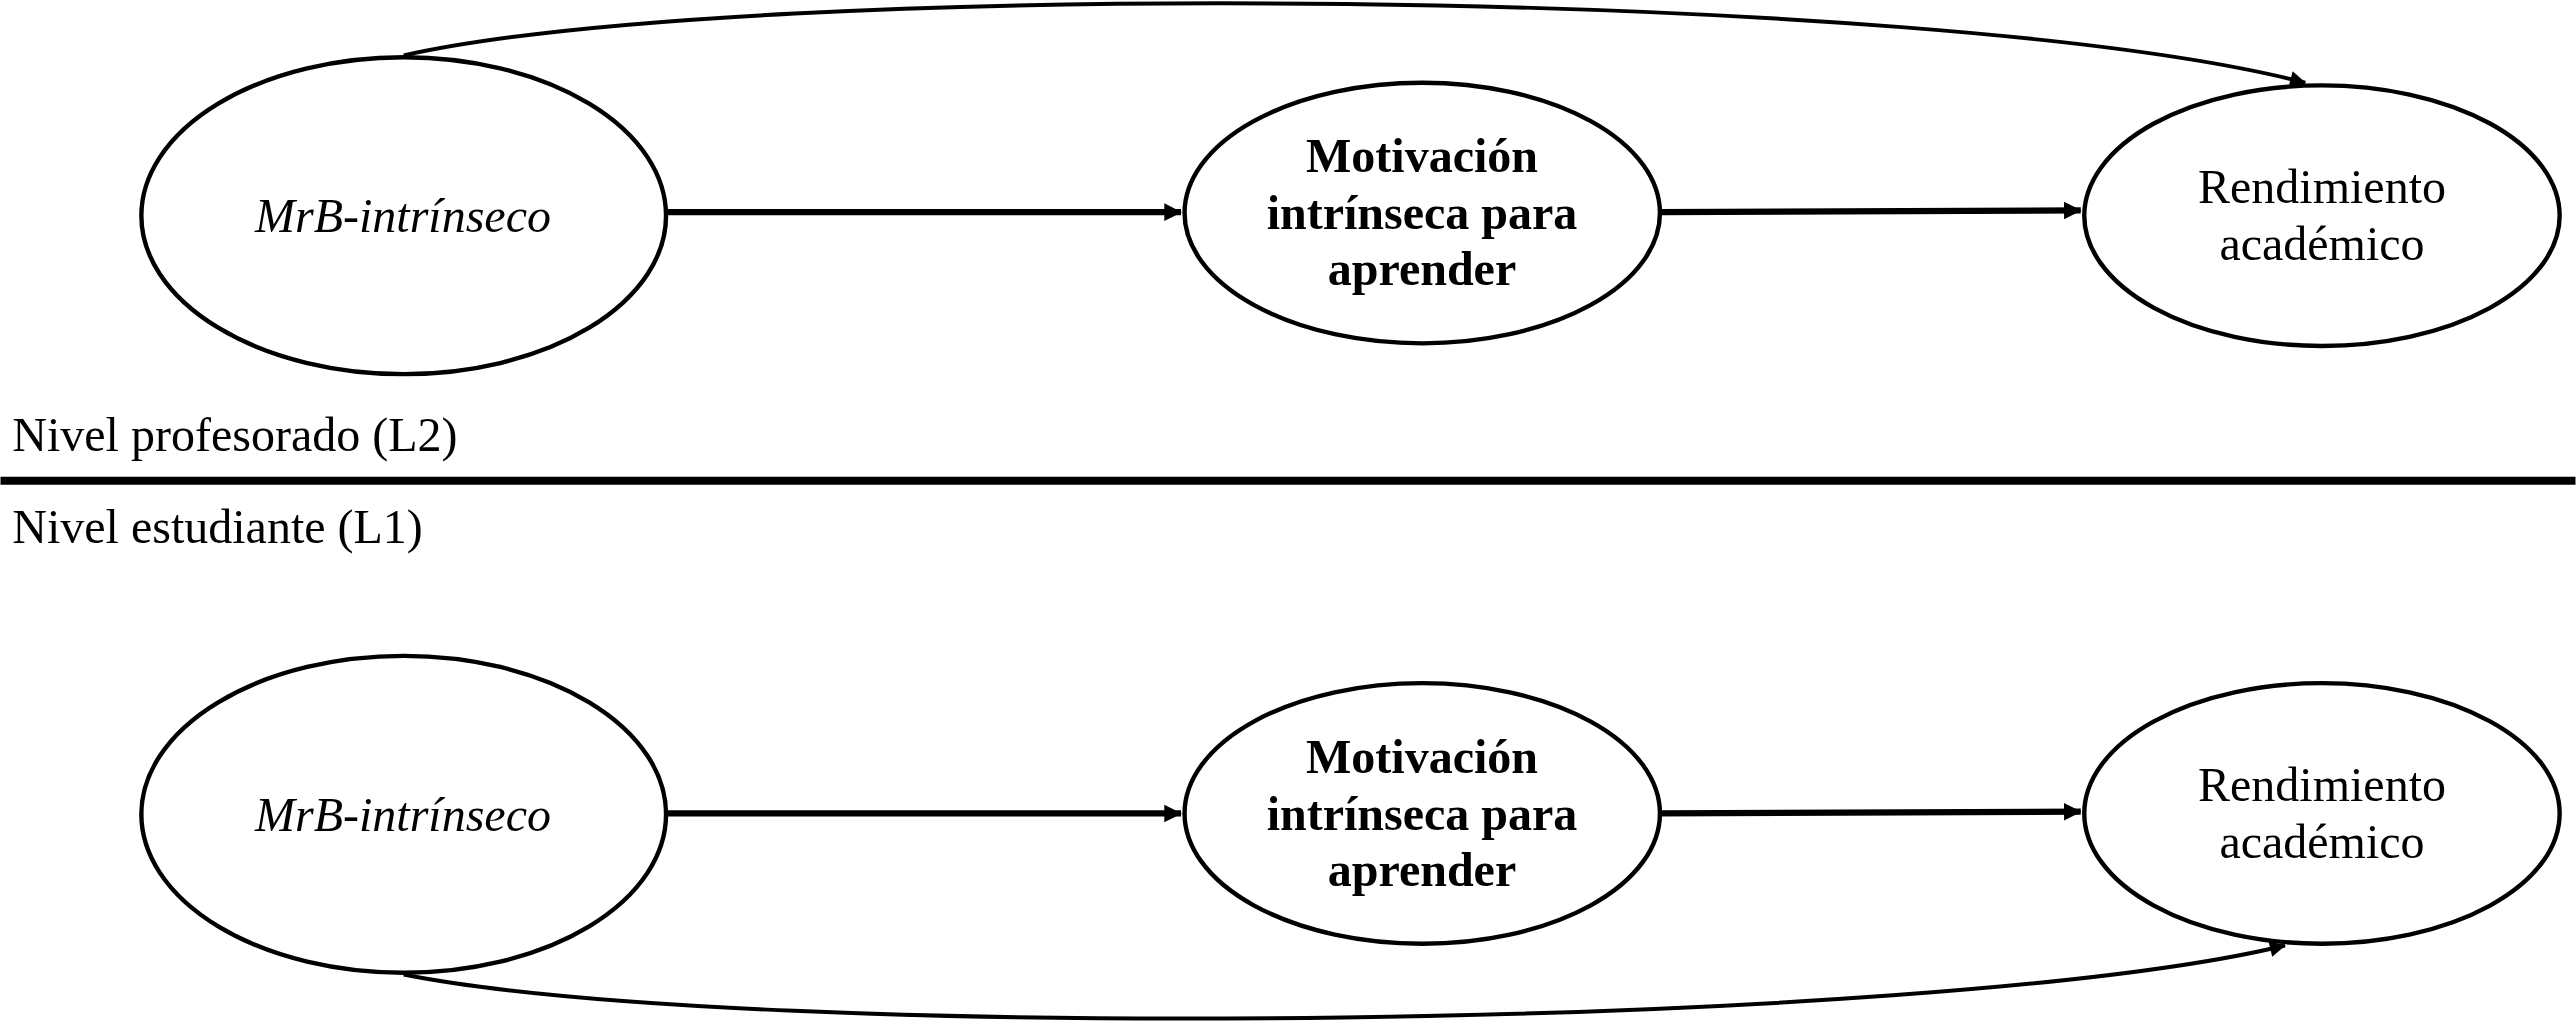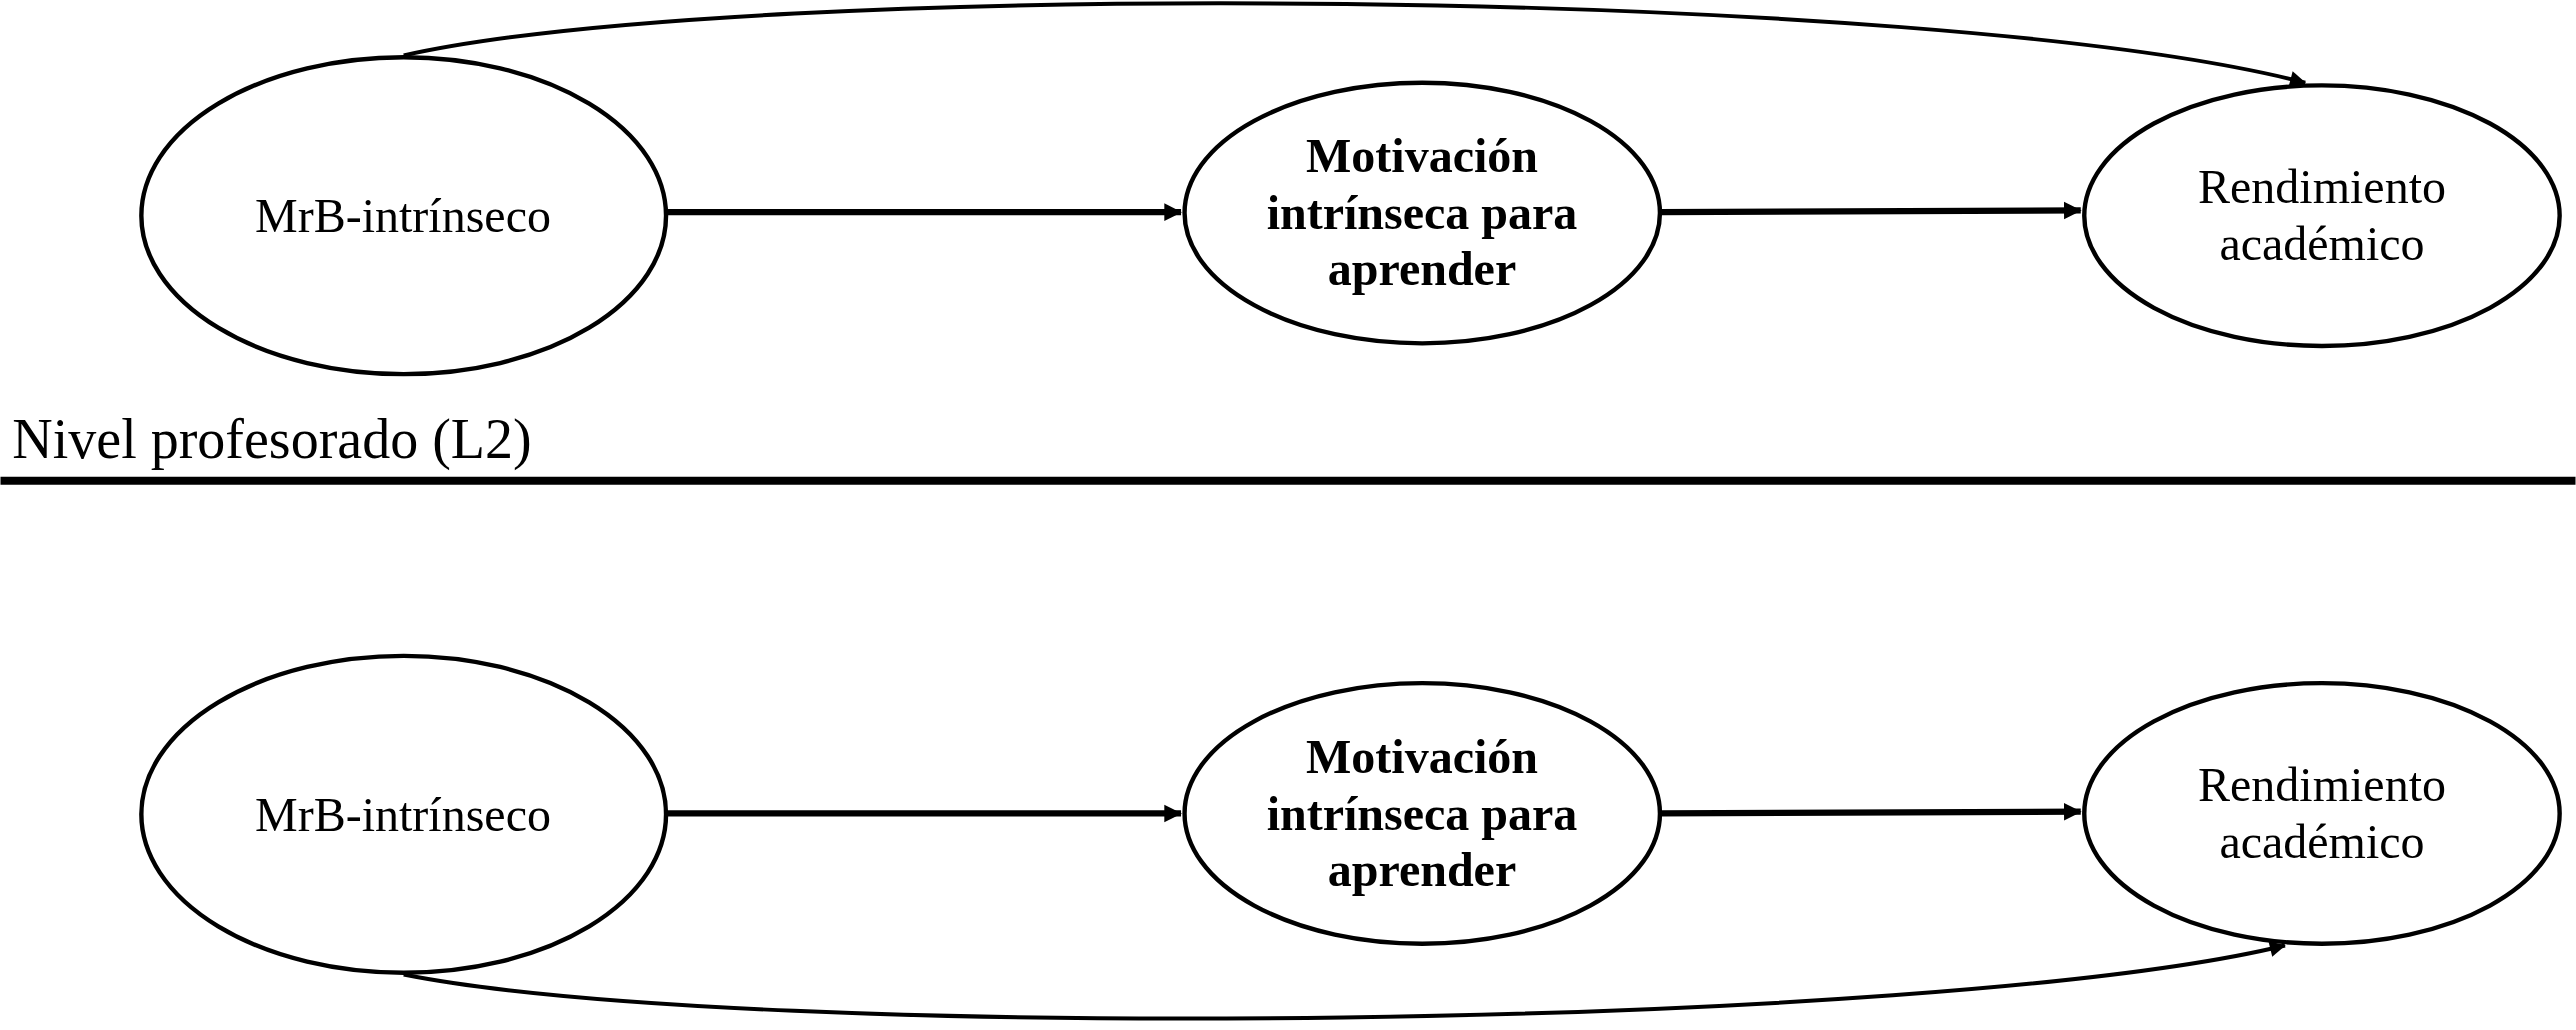--- a/index.html
+++ b/index.html
@@ -24,27 +24,27 @@
     height: 100%;
   }
   .node-label {
     position: absolute;
     transform: translate(-50%, -50%);
     text-align: center;
     font-size: 48px;
     line-height: 1.18;
     color: #000000;
   }
-  .node-label.nowrap { white-space: nowrap; }
+  .node-label.nowrap { white-space: nowrap; font-style: italic; }
   .node-label.w-mid { width: 335px; font-weight: bold; }
   .node-label.w-right { width: 304px; }
   .level-label {
     position: absolute;
     left: 12.3px;
-    font-size: 56px;
+    font-size: 48px;
     line-height: 1.05;
     color: #000000;
     white-space: nowrap;
   }
 </style>
 </head>
 <body>
 
 <div class="stage">
 
@@ -81,15 +81,16 @@
 
   <div class="node-label nowrap" style="left:403px; top:216px;">MrB-intrínseco</div>
   <div class="node-label w-mid" style="left:1422px; top:213px;">Motivación intrínseca para aprender</div>
   <div class="node-label w-right" style="left:2322px; top:216px;">Rendimiento académico</div>
 
   <div class="node-label nowrap" style="left:403px; top:815px;">MrB-intrínseco</div>
   <div class="node-label w-mid" style="left:1422px; top:814px;">Motivación intrínseca para aprender</div>
   <div class="node-label w-right" style="left:2322px; top:814px;">Rendimiento académico</div>
 
   <div class="level-label" style="top:410px;">Nivel profesorado (L2)</div>
+  <div class="level-label" style="top:502px;">Nivel estudiante (L1)</div>
 
 </div>
 
 
 </body></html>

